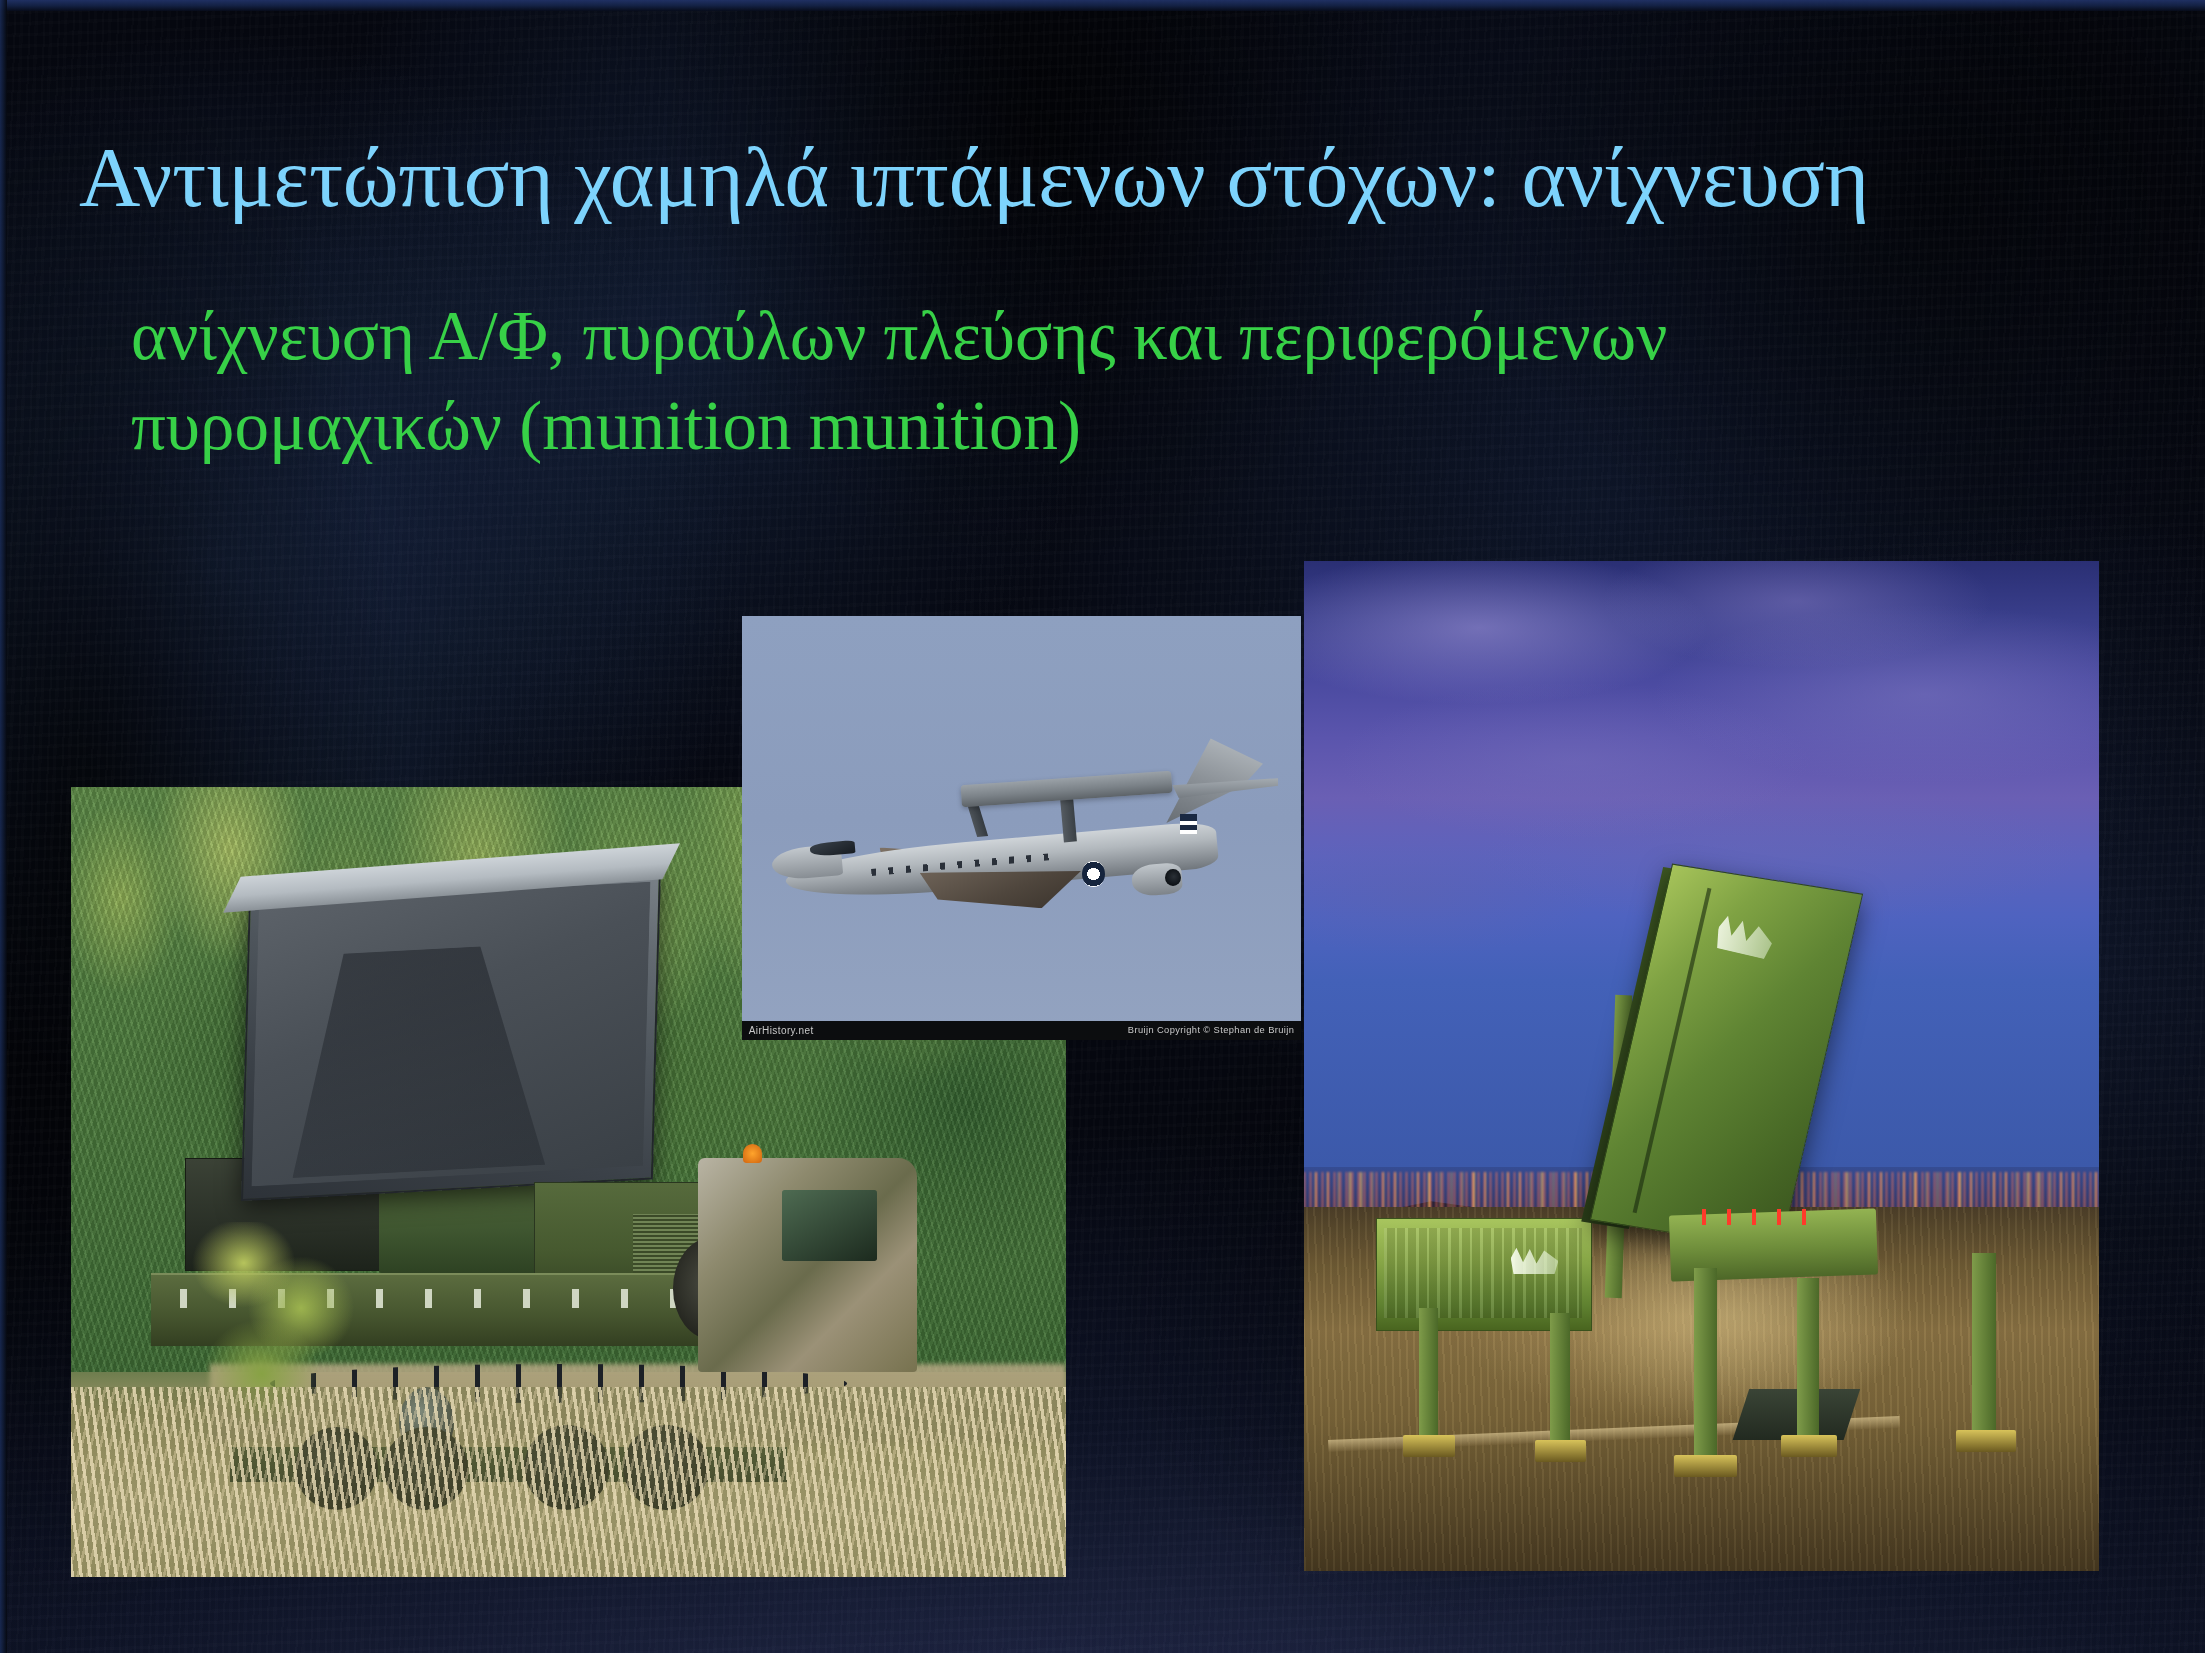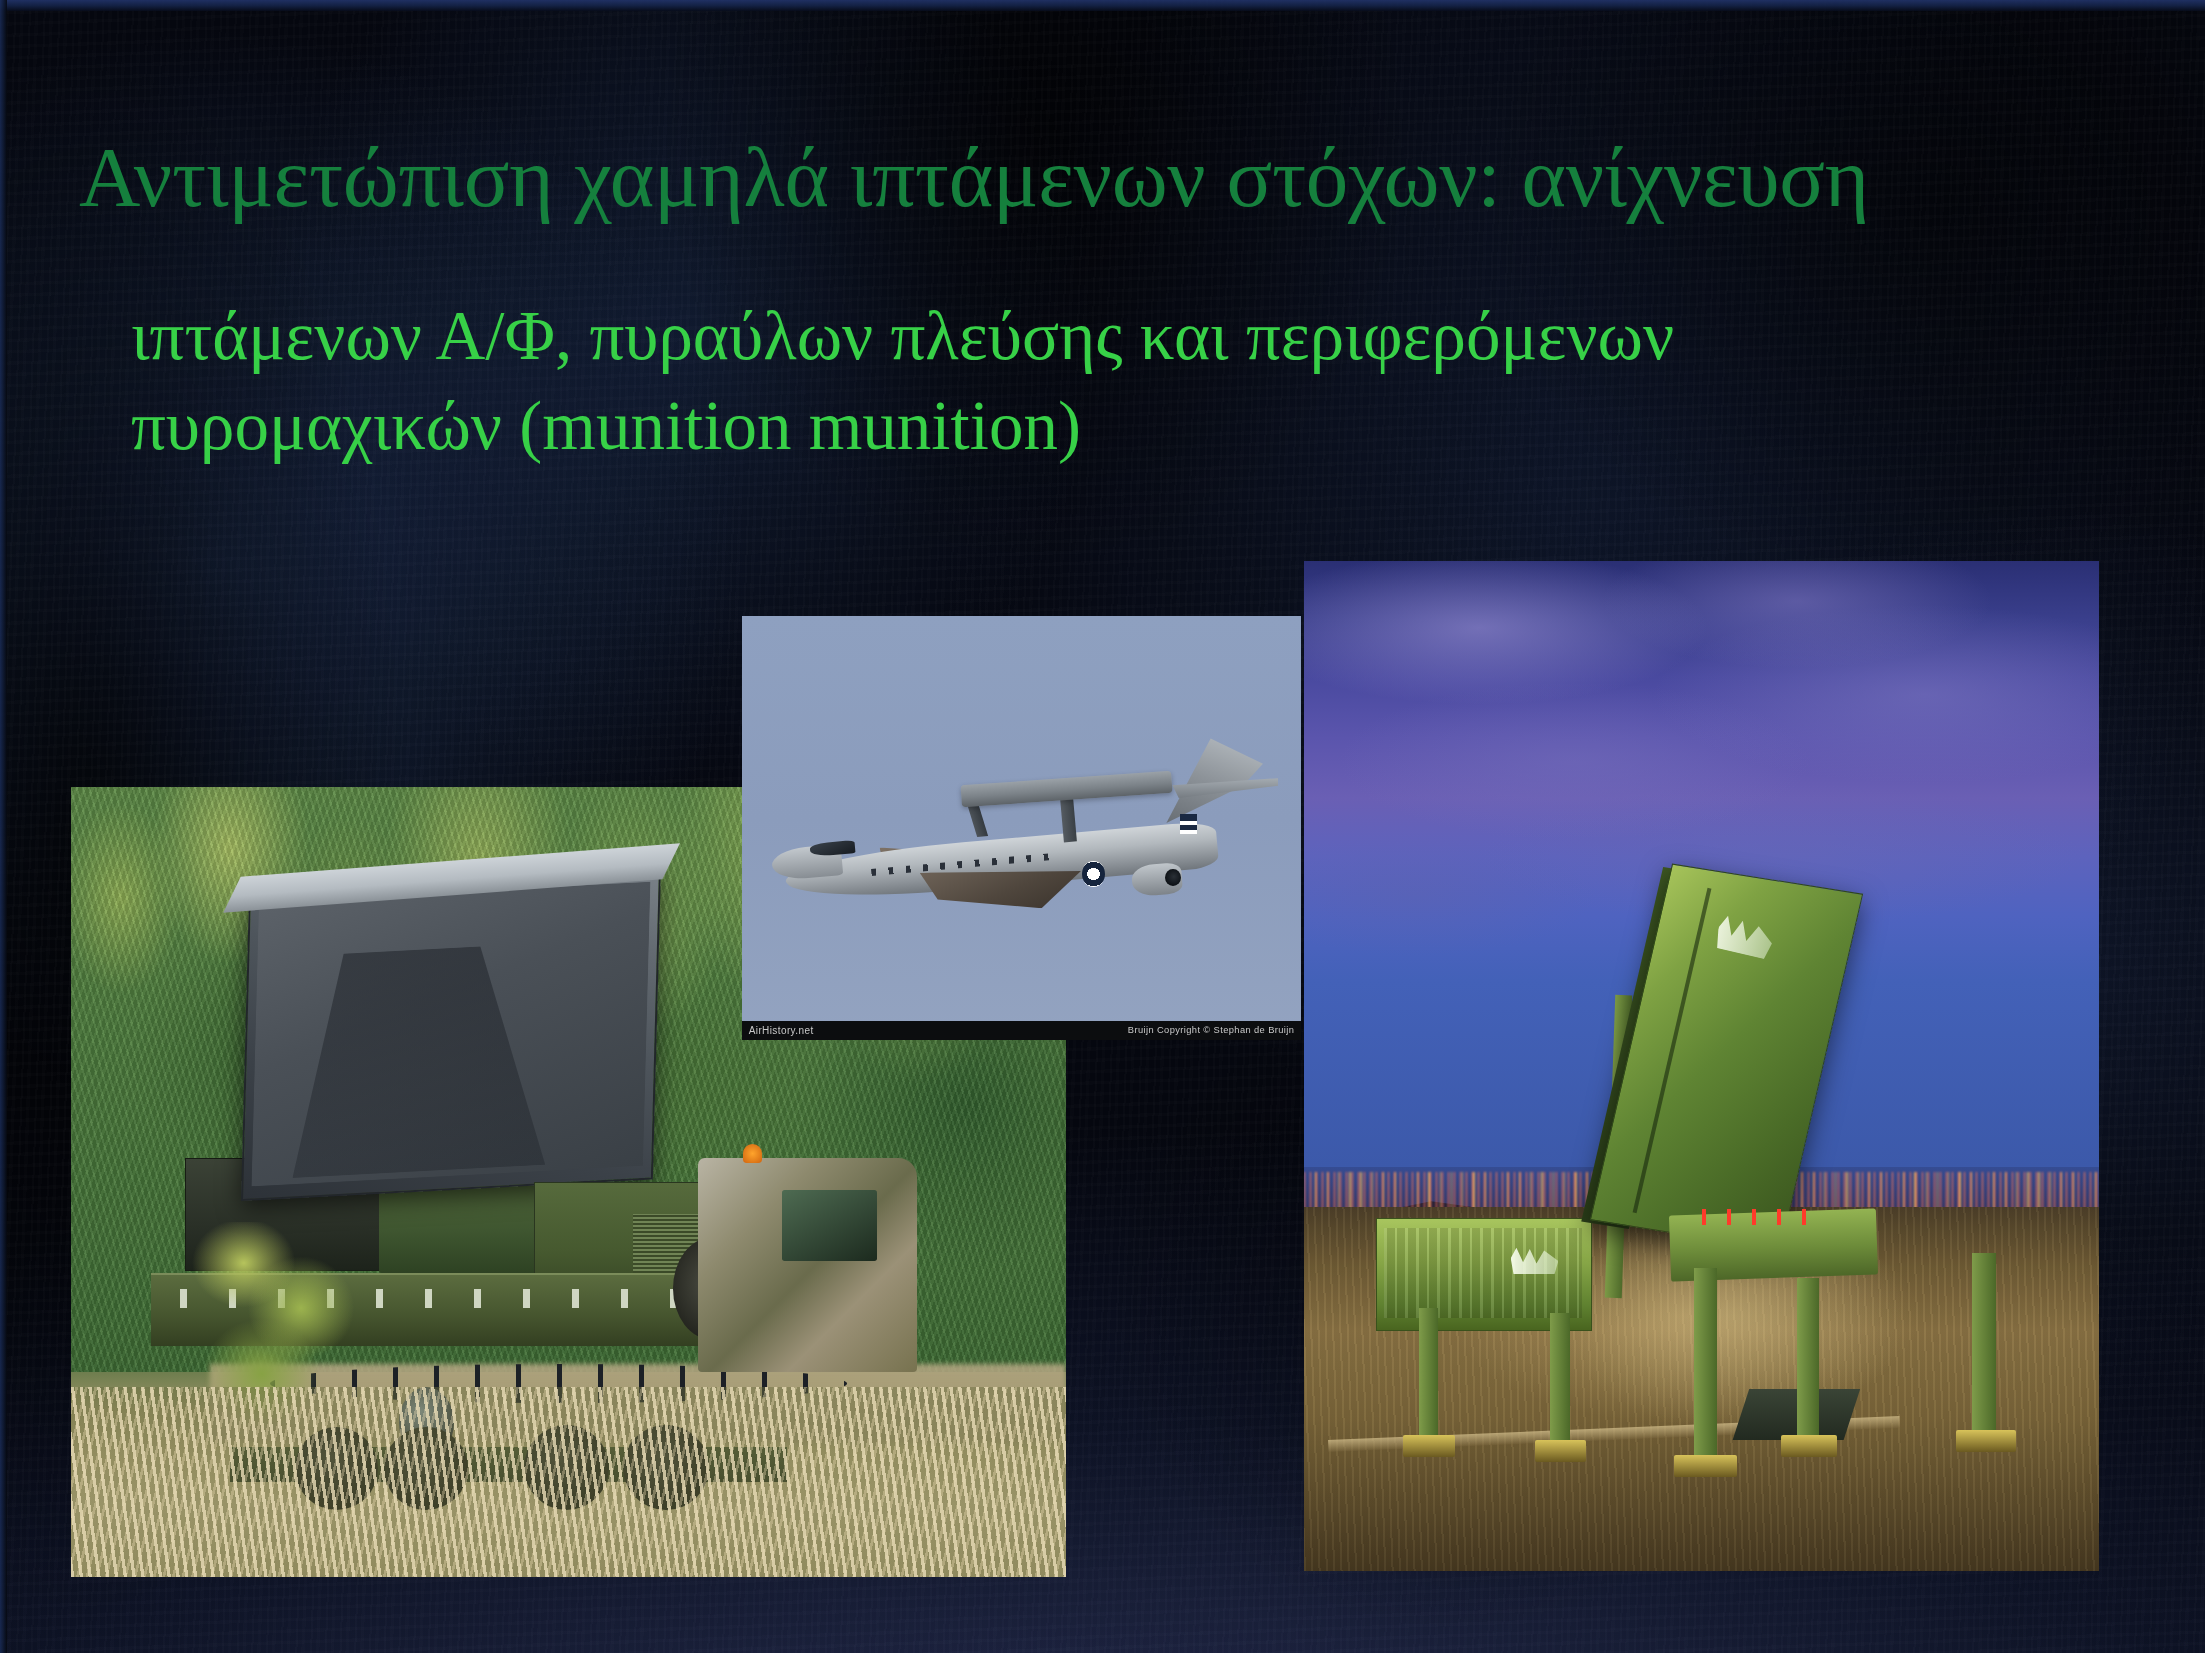--- a/index.html
+++ b/index.html
@@ -55,21 +55,21 @@
   }
   .bg-leftline{
     position:absolute;left:0;top:0;bottom:0;width:6.7px;
     background:linear-gradient(90deg,#1a2c58 0%,#101c38 45%,#05080f 100%);
     opacity:.85;
   }
 
   
   .title{
     position:absolute;left:79px;top:132px;width:2034px;
-    color:#15803d;
+    color:#7dd3fc;
     font-size:85px;line-height:1.06;
     letter-spacing:-0.3px;
     white-space:nowrap;
   }
   .body-text{
     position:absolute;left:59px;top:292px;width:1921px;
     color:#37d147;
     font-size:69px;line-height:1.30;
   }
   .body-text .l2,.body-text .l3{ padding-left:72px; display:block; }
@@ -458,21 +458,21 @@
   <div class="bg-base"></div>
   <div class="bg-haze-a"></div>
   <div class="bg-haze-b"></div>
   <div class="bg-streaks"></div>
   <div class="bg-topline2"></div>
   <div class="bg-leftline"></div>
 
   <div class="title">Αντιμετώπιση χαμηλά ιπτάμενων στόχων: ανίχνευση</div>
 
   <div class="body-text">
-    <span class="l2">ιπτάμενων Α/Φ, πυραύλων πλεύσης και περιφερόμενων</span>
+    <span class="l2">ανίχνευση Α/Φ, πυραύλων πλεύσης και περιφερόμενων</span>
     <span class="l3">πυρομαχικών (munition munition)</span>
   </div>
 
   <div class="photo" id="photo-radar-truck">
     <div class="pt-sky"></div>
     <div class="pt-trees"></div>
     <div class="pt-tree-texture"></div>
     <div class="pt-ground"></div>
     <div class="pt-dirt"></div>
 

